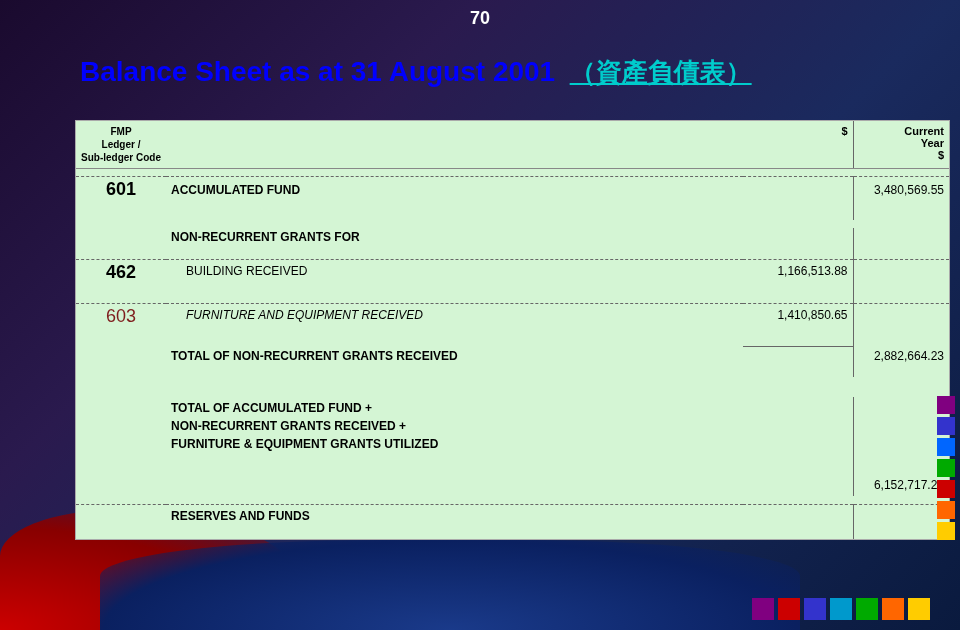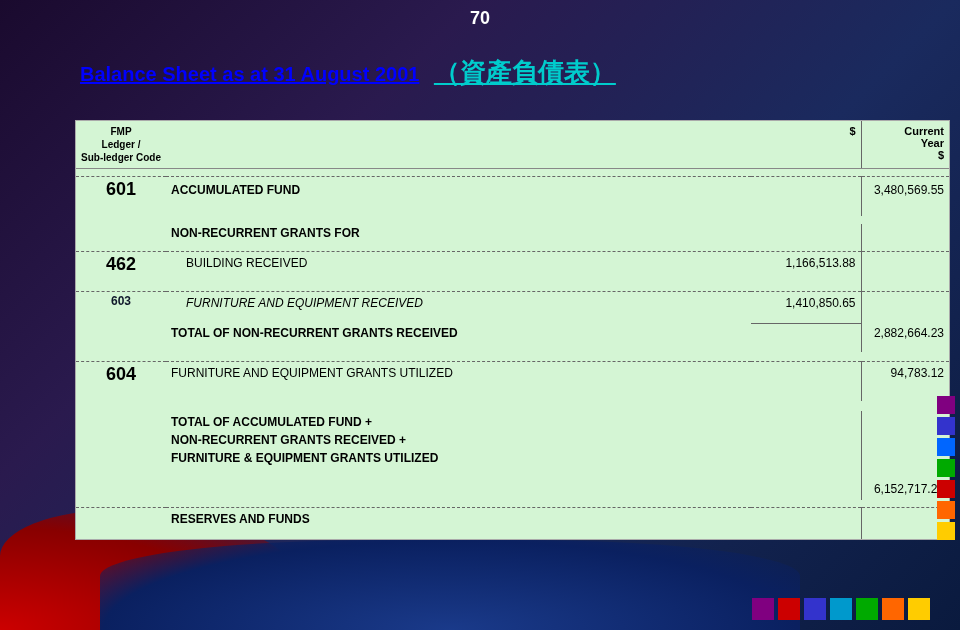--- a/index.html
+++ b/index.html
@@ -54,24 +54,23 @@
 
     
     .title-area {
       position: absolute;
       top: 55px;
       left: 80px;
       right: 20px;
     }
 
     .title-text {
-      font-size: 20px;
+      font-size: 28px;
       font-weight: bold;
       color: #0000ff;
-      text-decoration: underline;
       display: inline;
     }
 
     .title-chinese {
       font-size: 26px;
       font-weight: bold;
       color: #00cccc;
       margin-left: 10px;
       display: inline;
       text-decoration: underline;
@@ -113,21 +112,21 @@
       vertical-align: top;
     }
 
     .col-amount1 {
       width: 110px;
       text-align: right;
       vertical-align: middle;
     }
 
     .col-amount2 {
-      width: 88px;
+      width: 96px;
       text-align: right;
       vertical-align: middle;
       border-left: 1px solid #666;
     }
 
     .header-row td {
       border-bottom: 1px solid #888;
       font-weight: bold;
       font-size: 11px;
       padding: 4px 5px;
@@ -248,43 +247,37 @@
       </tr>
 
       <tr>
         <td class="col-code" style="font-size:18px; font-weight:bold; color:#000; border-top:1px dashed #666;">462</td>
         <td class="col-description indent-1" style="border-top:1px dashed #666; padding-top:4px;">BUILDING RECEIVED</td>
         <td class="col-amount1 amount-col" style="border-top:1px dashed #666; padding-top:4px;margin-top:48px;">1,166,513.88</td>
         <td class="col-amount2 amount-col" style="border-top:1px dashed #666;"></td>
       </tr>
 
       <tr>
-        <td class="col-code" style="font-size:12px; font-weight:bold; color:#0f172a; border-top:1px dashed #666;">603</td>
+        <td class="col-code" style="font-size:18px; font-weight:normal; color:#7f1d1d; border-top:1px dashed #666;">603</td>
         <td class="col-description indent-1" style="border-top:1px dashed #666; padding-top:4px;font-style:italic;">FURNITURE AND EQUIPMENT RECEIVED</td>
         <td class="col-amount1 amount-col" style="border-top:1px dashed #666; padding-top:4px;">1,410,850.65</td>
         <td class="col-amount2 amount-col" style="border-top:1px dashed #666;"></td>
       </tr>
 
       <tr>
         <td class="col-code"></td>
         <td class="col-description bold-text">TOTAL OF NON-RECURRENT GRANTS RECEIVED</td>
         <td class="col-amount1 amount-col" style="border-top:1px solid #666;"></td>
         <td class="col-amount2 amount-col">2,882,664.23</td>
       </tr>
 
       <tr>
         <td colspan="4" style="height:10px;"></td>
       </tr>
 
-      <tr>
-        <td class="col-code" style="font-size:18px; font-weight:bold; color:#000; border-top:1px dashed #666;">604</td>
-        <td class="col-description" style="border-top:1px dashed #666; padding-top:4px;">FURNITURE AND EQUIPMENT GRANTS UTILIZED</td>
-        <td class="col-amount1" style="border-top:1px dashed #666;"></td>
-        <td class="col-amount2 amount-col" style="border-top:1px dashed #666; padding-top:4px;">94,783.12</td>
-      </tr>
 
       <tr>
         <td colspan="4" style="height:10px;"></td>
       </tr>
 
       <tr>
         <td class="col-code"></td>
         <td class="col-description bold-text" style="line-height:1.5;">
           TOTAL OF ACCUMULATED FUND +<br>
           NON-RECURRENT GRANTS RECEIVED +<br>

